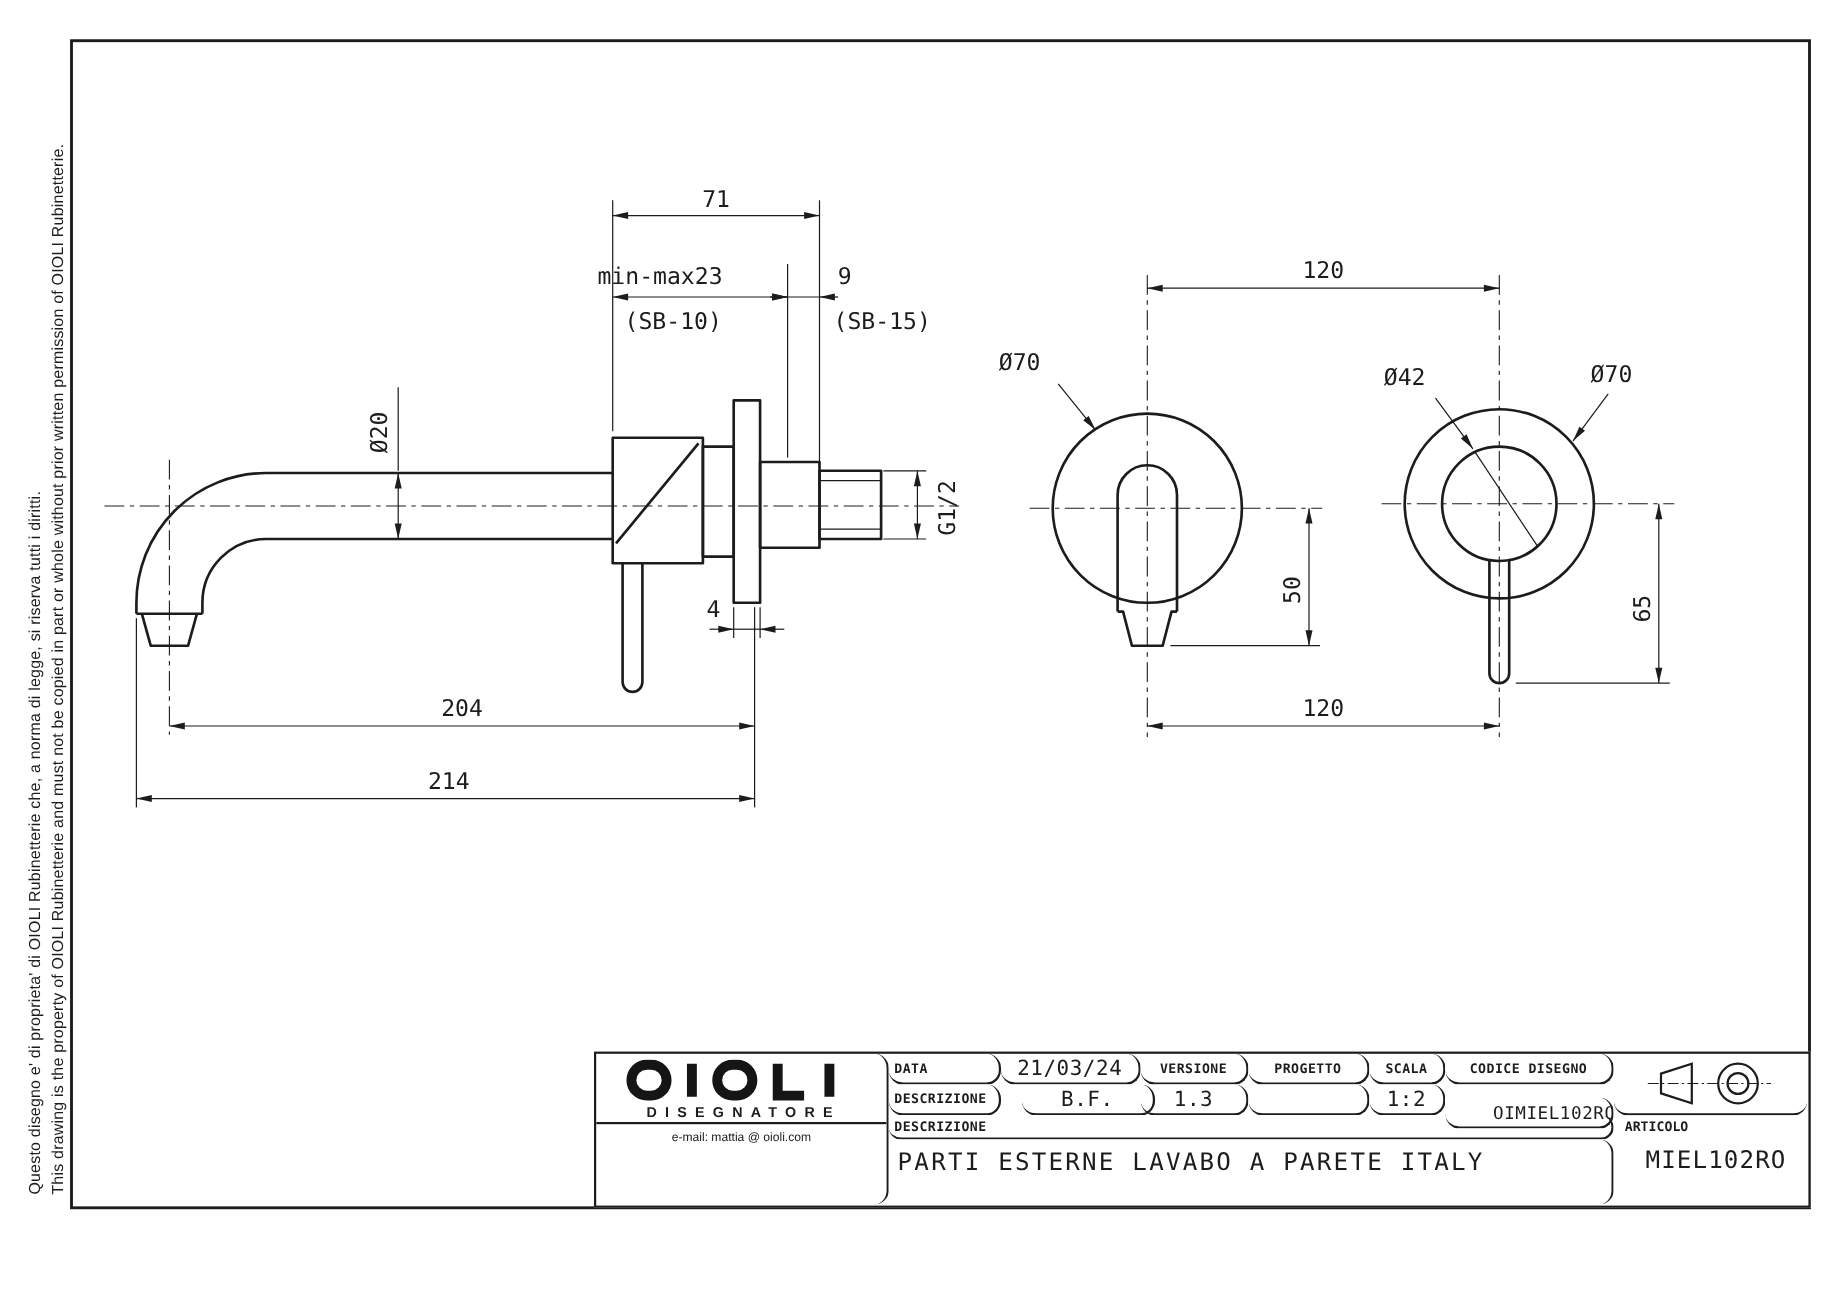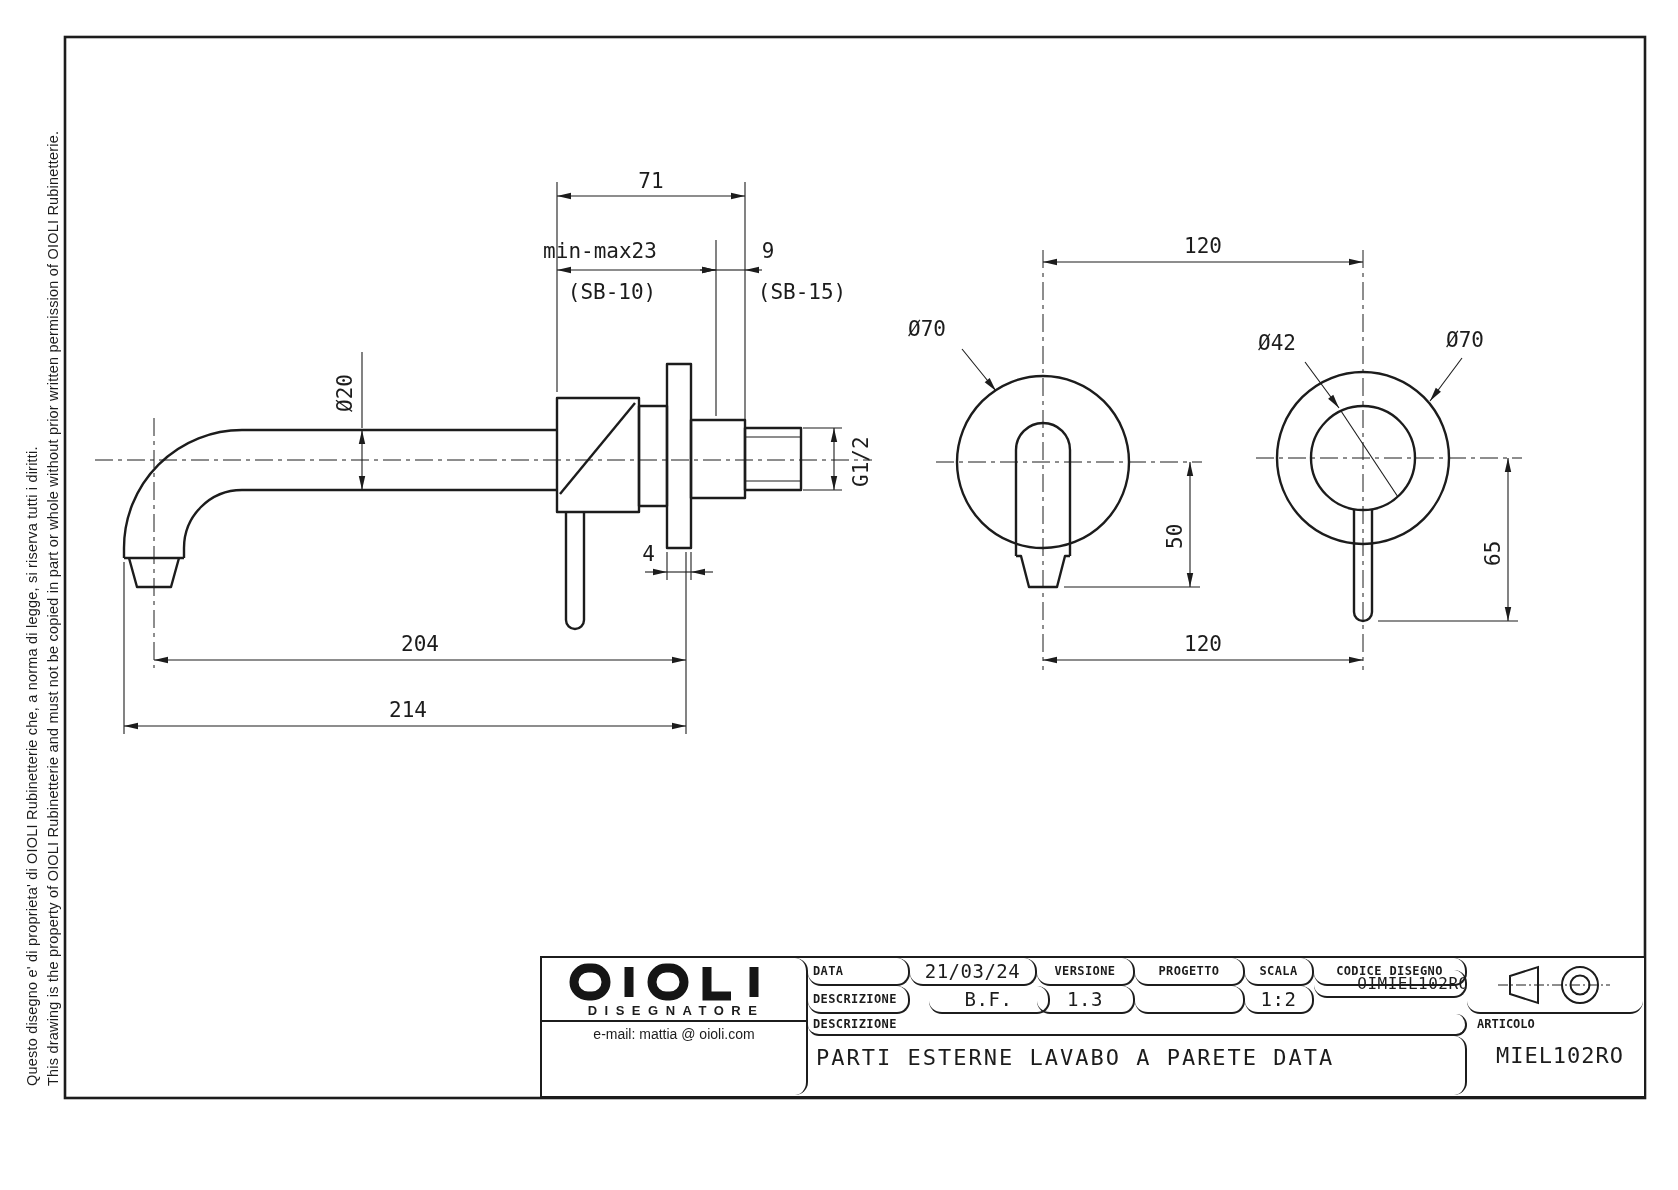--- a/index.html
+++ b/index.html
@@ -28,21 +28,21 @@
   .tb-label { font-family:"DejaVu Sans Mono", monospace; font-weight:bold; font-size:12px;
               letter-spacing:0.4px; display:flex; align-items:center; padding:0 5px; }
   .ctr { justify-content:center; }
   .tb-value { font-family:"DejaVu Sans Mono", monospace; font-size:19px; letter-spacing:0.5px;
               display:flex; align-items:center; justify-content:center; }
   .small-val { font-size:16px; }
   .logo-section { left:0; top:0; width:266px; height:137px; border-bottom:none; }
   .logo-area { height:62px; display:flex; flex-direction:column; align-items:center; justify-content:flex-start; padding-top:5px; }
   .logo-sub { font-size:13px; font-weight:bold; letter-spacing:7.5px; margin-top:2px; text-indent:4px; }
   .email-row { position:absolute; left:0; right:0; top:62px; height:26px; border-top:2px solid #1c1c1c;
-               display:flex; align-items:center; justify-content:center; font-size:14px; }
+               display:flex; align-items:center; justify-content:center; font-size:11px; }
   .bottom-row { position:absolute; left:0; right:0; top:88px; bottom:0; border-top:2px solid #1c1c1c; display:flex; }
   .addr { width:146px; padding:4px 6px; font-size:12.5px; line-height:1.32; }
   .telfax { flex:1; border-left:2px solid #1c1c1c; padding:6px 6px; font-size:12.5px; line-height:1.55; }
   .descr-value-cell { font-family:"DejaVu Sans Mono", monospace; font-size:22px; letter-spacing:2px;
                       padding:9px 8px; }
   .articolo-cell .tb-label-inline { font-family:"DejaVu Sans Mono", monospace; font-weight:bold;
                                     font-size:12px; padding:3px 5px; }
   .articolo-value { font-family:"DejaVu Sans Mono", monospace; font-size:22px; letter-spacing:1px;
                     text-align:center; margin-top:9px; }
 </style>
@@ -203,24 +203,24 @@
         </g>
         <line x1="18" y1="24" x2="130" y2="24" stroke="#1c1c1c" stroke-width="1" stroke-dasharray="10 3 2 3"></line>
       </svg>
     </div>
 
     <div class="tb-cell tb-label" style="left:266px; top:28px; width:102px; height:28px;">DESCRIZIONE</div>
     <div class="tb-cell tb-value" style="left:368px; top:28px; width:121px; height:28px;margin-left:19px;">B.F.</div>
     <div class="tb-cell tb-value" style="left:495px; top:28px; width:98px; height:28px;">1.3</div>
     <div class="tb-cell tb-value" style="left:593px; top:28px; width:110px; height:28px;"></div>
     <div class="tb-cell tb-value" style="left:703px; top:28px; width:69px; height:28px;">1:2</div>
-    <div class="tb-cell tb-value small-val" style="left:772px; top:12px; width:153px; height:28px;padding-left:47px;">OIMIEL102RO</div>
+    <div class="tb-cell tb-value small-val" style="left:772px; top:40px; width:153px; height:28px;padding-left:47px;">OIMIEL102RO</div>
 
     <div class="tb-cell tb-label" style="left:266px; top:56px; width:659px; height:22px;">DESCRIZIONE</div>
 
     <div class="tb-cell noR noB articolo-cell" style="left:930px; top:56px; width:176px; height:81px;">
       <div class="tb-label-inline">ARTICOLO</div>
       <div class="articolo-value">MIEL102RO</div>
     </div>
 
-    <div class="tb-cell noB descr-value-cell" style="left:266px; top:78px; width:659px; height:59px;">PARTI ESTERNE LAVABO A PARETE DATA</div>
+    <div class="tb-cell noB descr-value-cell" style="left:266px; top:78px; width:659px; height:59px;">PARTI ESTERNE LAVABO A PARETE ITALY</div>
   </div>
 </div>
 
 </body></html>

